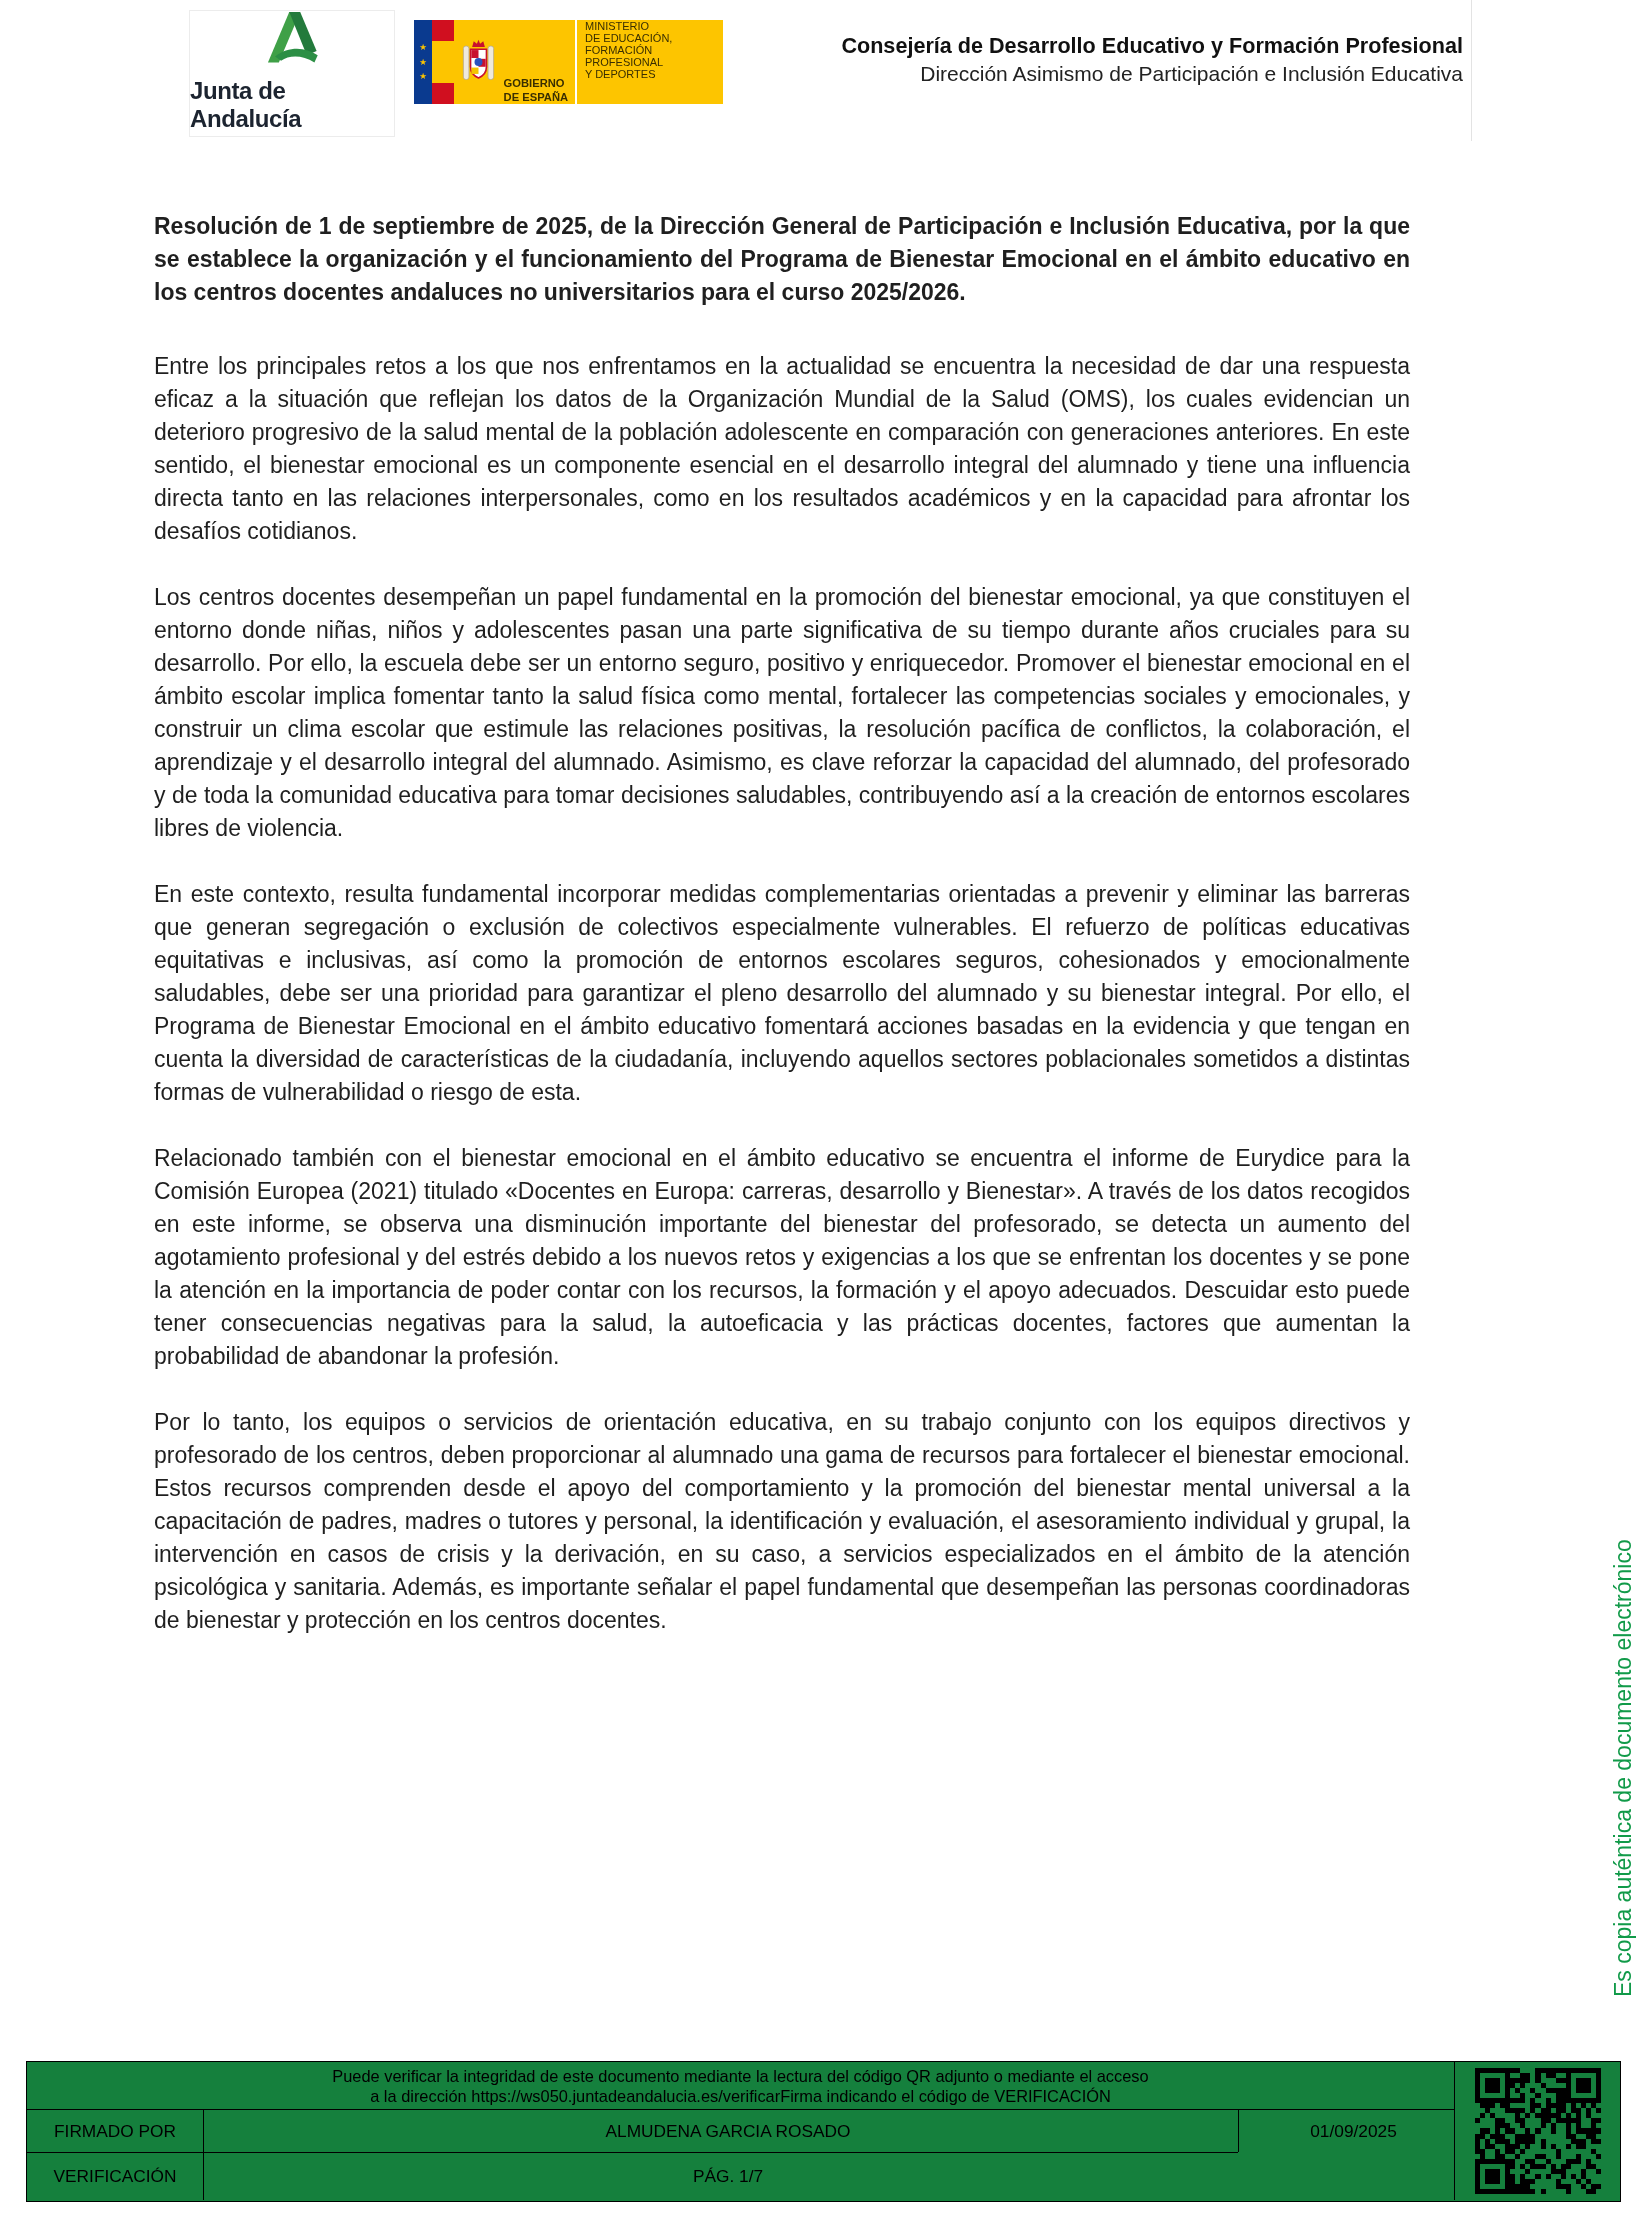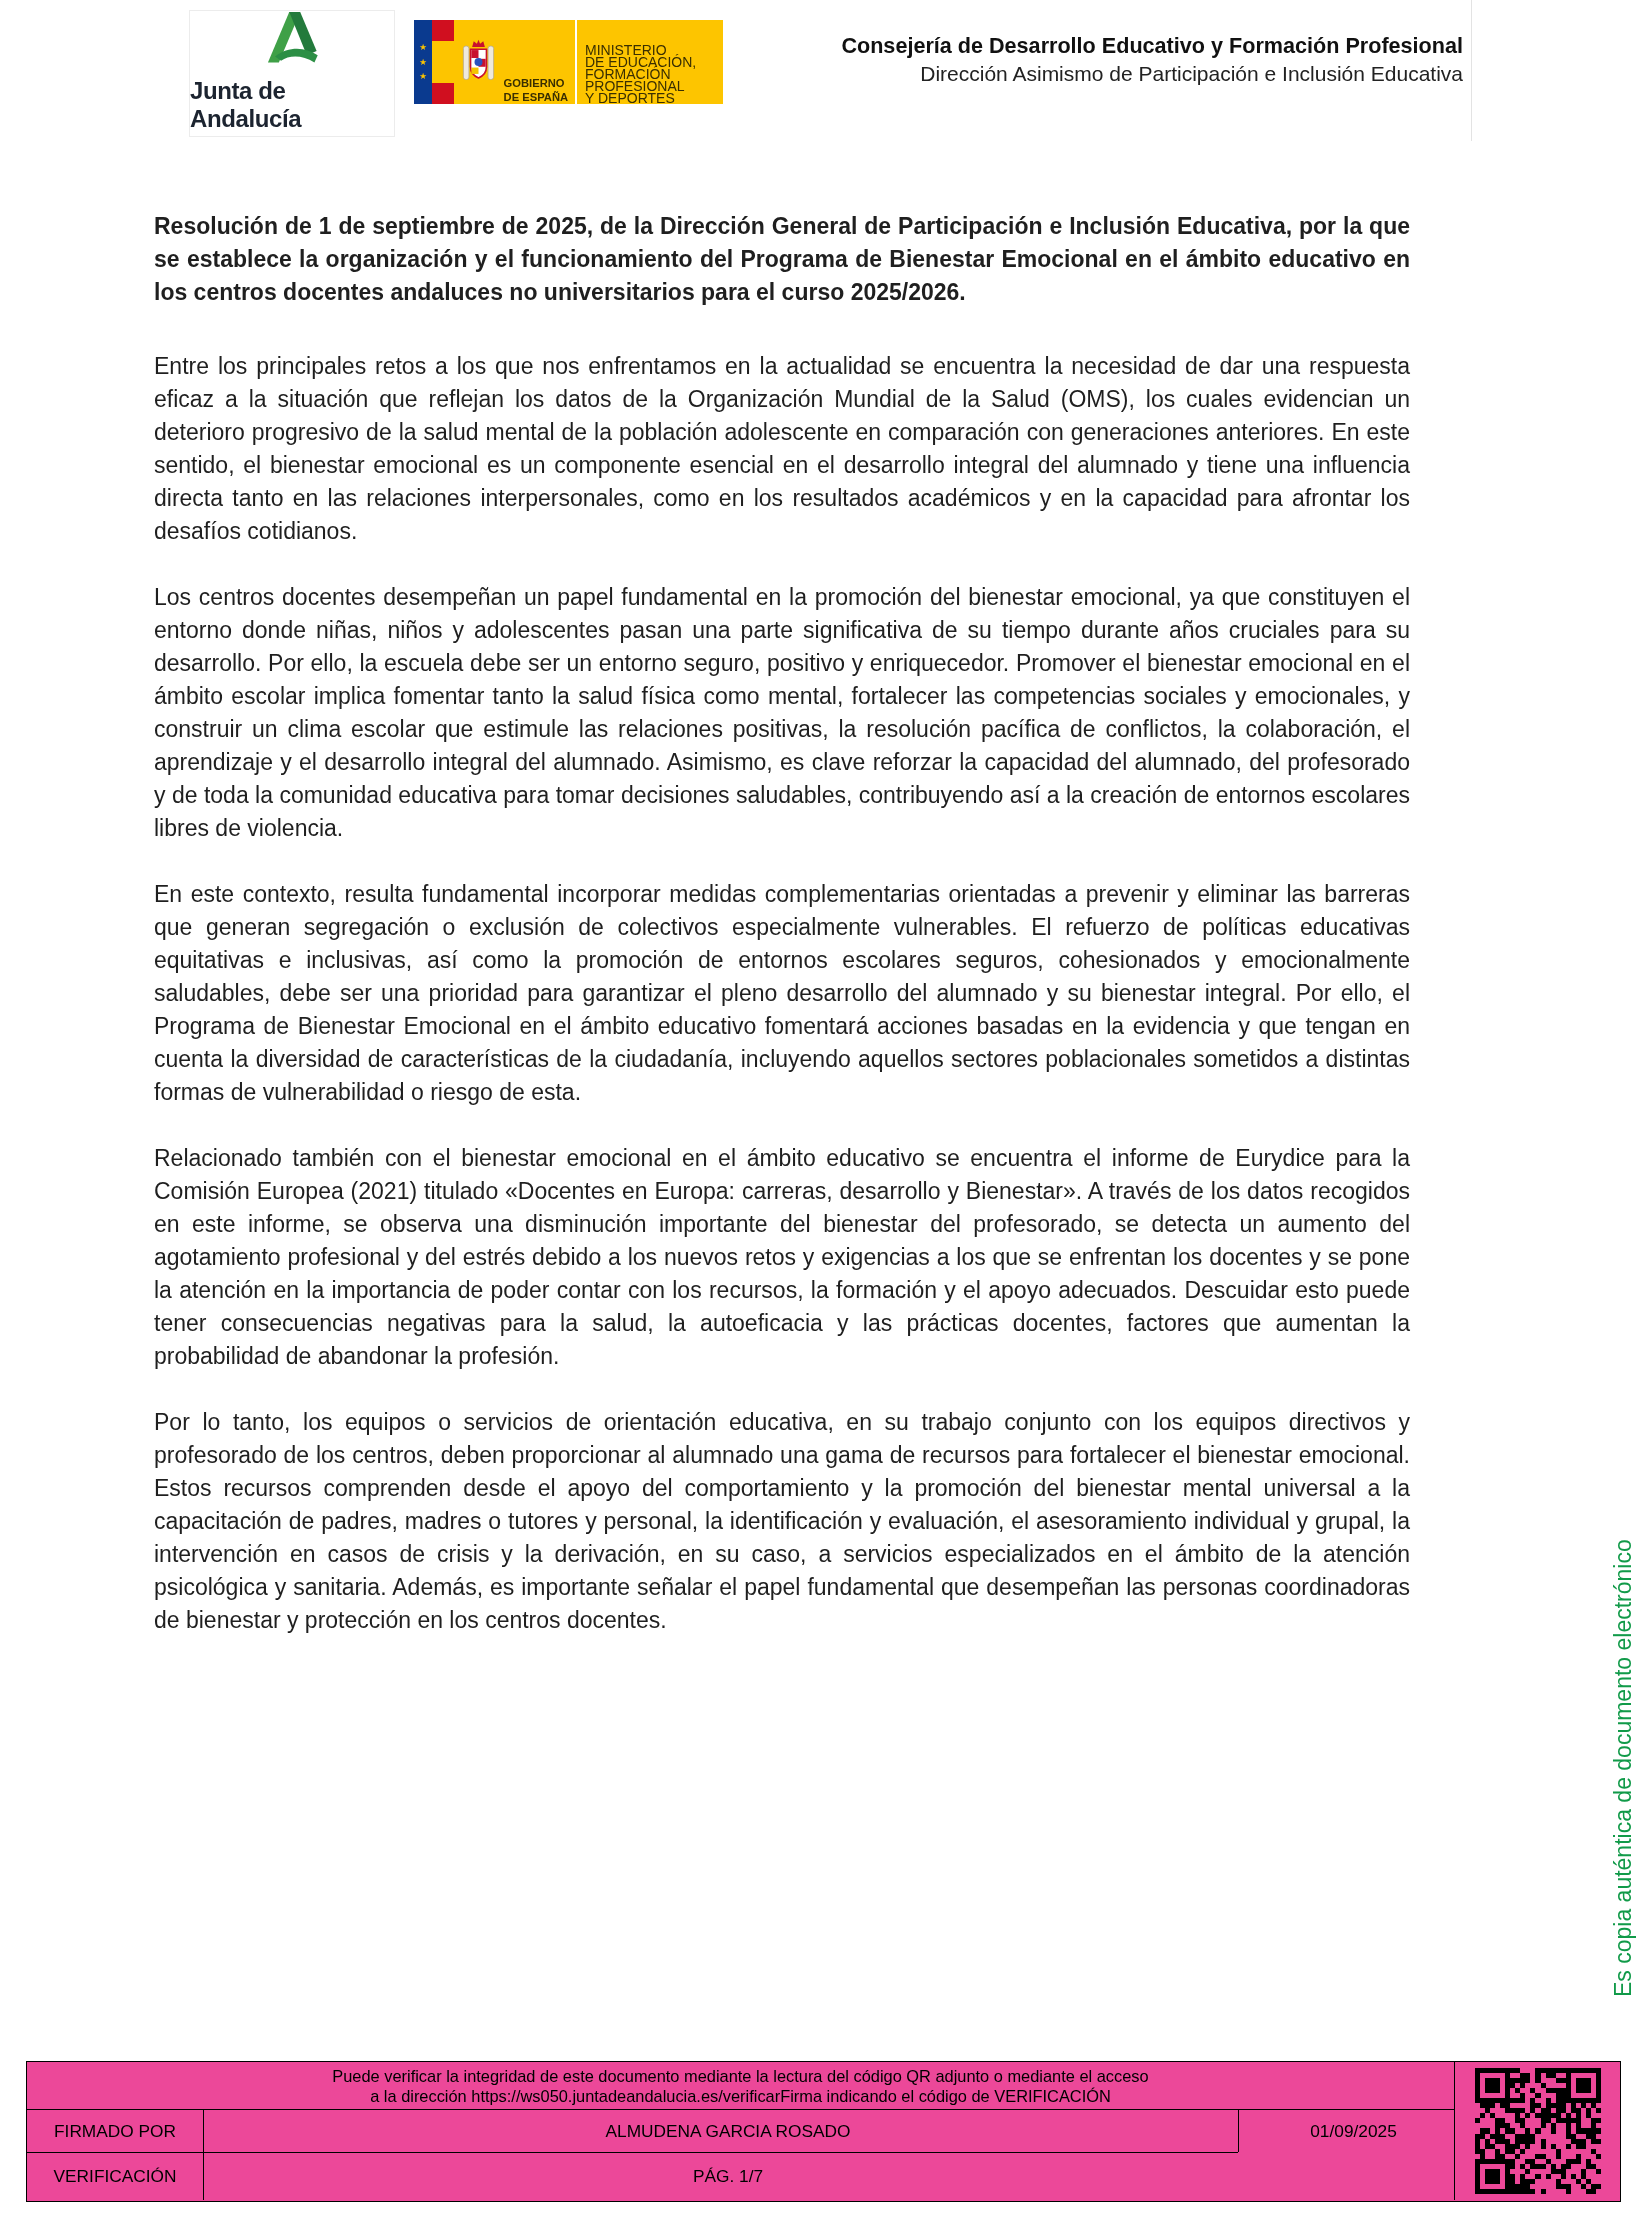--- a/index.html
+++ b/index.html
@@ -25,21 +25,21 @@
     background:#fdc500; display:flex; align-items:stretch;
   }
   .eu-col { width:18px; background:#0a3a8f; display:flex; flex-direction:column; align-items:center; justify-content:center; gap:6px; }
   .eu-star { color:#fdc500; font-size:8.6px; line-height:8.6px; }
   .flag-col { width:21.6px; display:flex; flex-direction:column; }
   .flag-red { flex:1; background:#d00f1f; }
   .flag-yellow { flex:2; background:#fdc500; }
   .arms-col { width:50px; display:flex; align-items:center; justify-content:center; }
   .gob-text { width:71px; display:flex; flex-direction:column; justify-content:flex-end; font-weight:bold; font-size:11.2px; line-height:14px; color:#3a2f00; }
   .logo-divider { width:2.6px; background:#ffffff; }
-  .min-text { flex:1; display:flex; flex-direction:column; justify-content:flex-end; font-size:14px; line-height:12px; color:#3a2f00; padding-left:7.8px; padding-right:3.5px;border-radius:20px; }
+  .min-text { flex:1; display:flex; flex-direction:column; justify-content:flex-start; font-size:11px; line-height:12px; color:#3a2f00; padding-left:7.8px; padding-right:3.5px;border-radius:20px; }
 
   .header-right { position:absolute; right:186px; top:31px; text-align:right; }
   .consejeria { font-weight:bold; font-size:21.6px; line-height:29px; color:#111; }
   .direccion { font-size:21px; line-height:28px; color:#222; }
   .header-rule { position:absolute; left:1471px; top:0; height:141px; width:0; border-left:0.9px solid #e3e3e3; }
 
   
   .body-col {
     position:absolute; left:154px; top:210px; width:1256px;
     font-size:23px; line-height:33px; text-align:justify; color:#1f1f1f;
@@ -52,21 +52,21 @@
     position:absolute; top:1503px; right:12px; height:531px;
     writing-mode:vertical-rl; transform:rotate(180deg);
     font-size:23px; color:#119a49; display:flex; align-items:center; justify-content:center;
     white-space:nowrap;
   }
 
   
   .footer {
     position:absolute; left:26px; top:2061px; width:1595px; height:141px;
     display:grid; grid-template-columns:176px 1035px 216px 166px; grid-template-rows:47px 43px 48px;
-    border:1.7px solid #000; background:#ec4899; font-size:17.3px; color:#000;
+    border:1.7px solid #000; background:#15803d; font-size:17.3px; color:#000;
   }
   .fc { display:flex; align-items:center; justify-content:center; text-align:center; }
   .fc-msg { grid-column:1/4; grid-row:1; flex-direction:column; font-size:16.4px; line-height:20px; }
   .fc-qr { grid-column:4; grid-row:1/4; border-left:1.7px solid #000; }
   .bt { border-top:1.7px solid #000; }
   .bl { border-left:1.7px solid #000;padding-left:14px; }
   .qr-svg { width:126px; height:126px; }
 </style>
 </head>
 <body>

